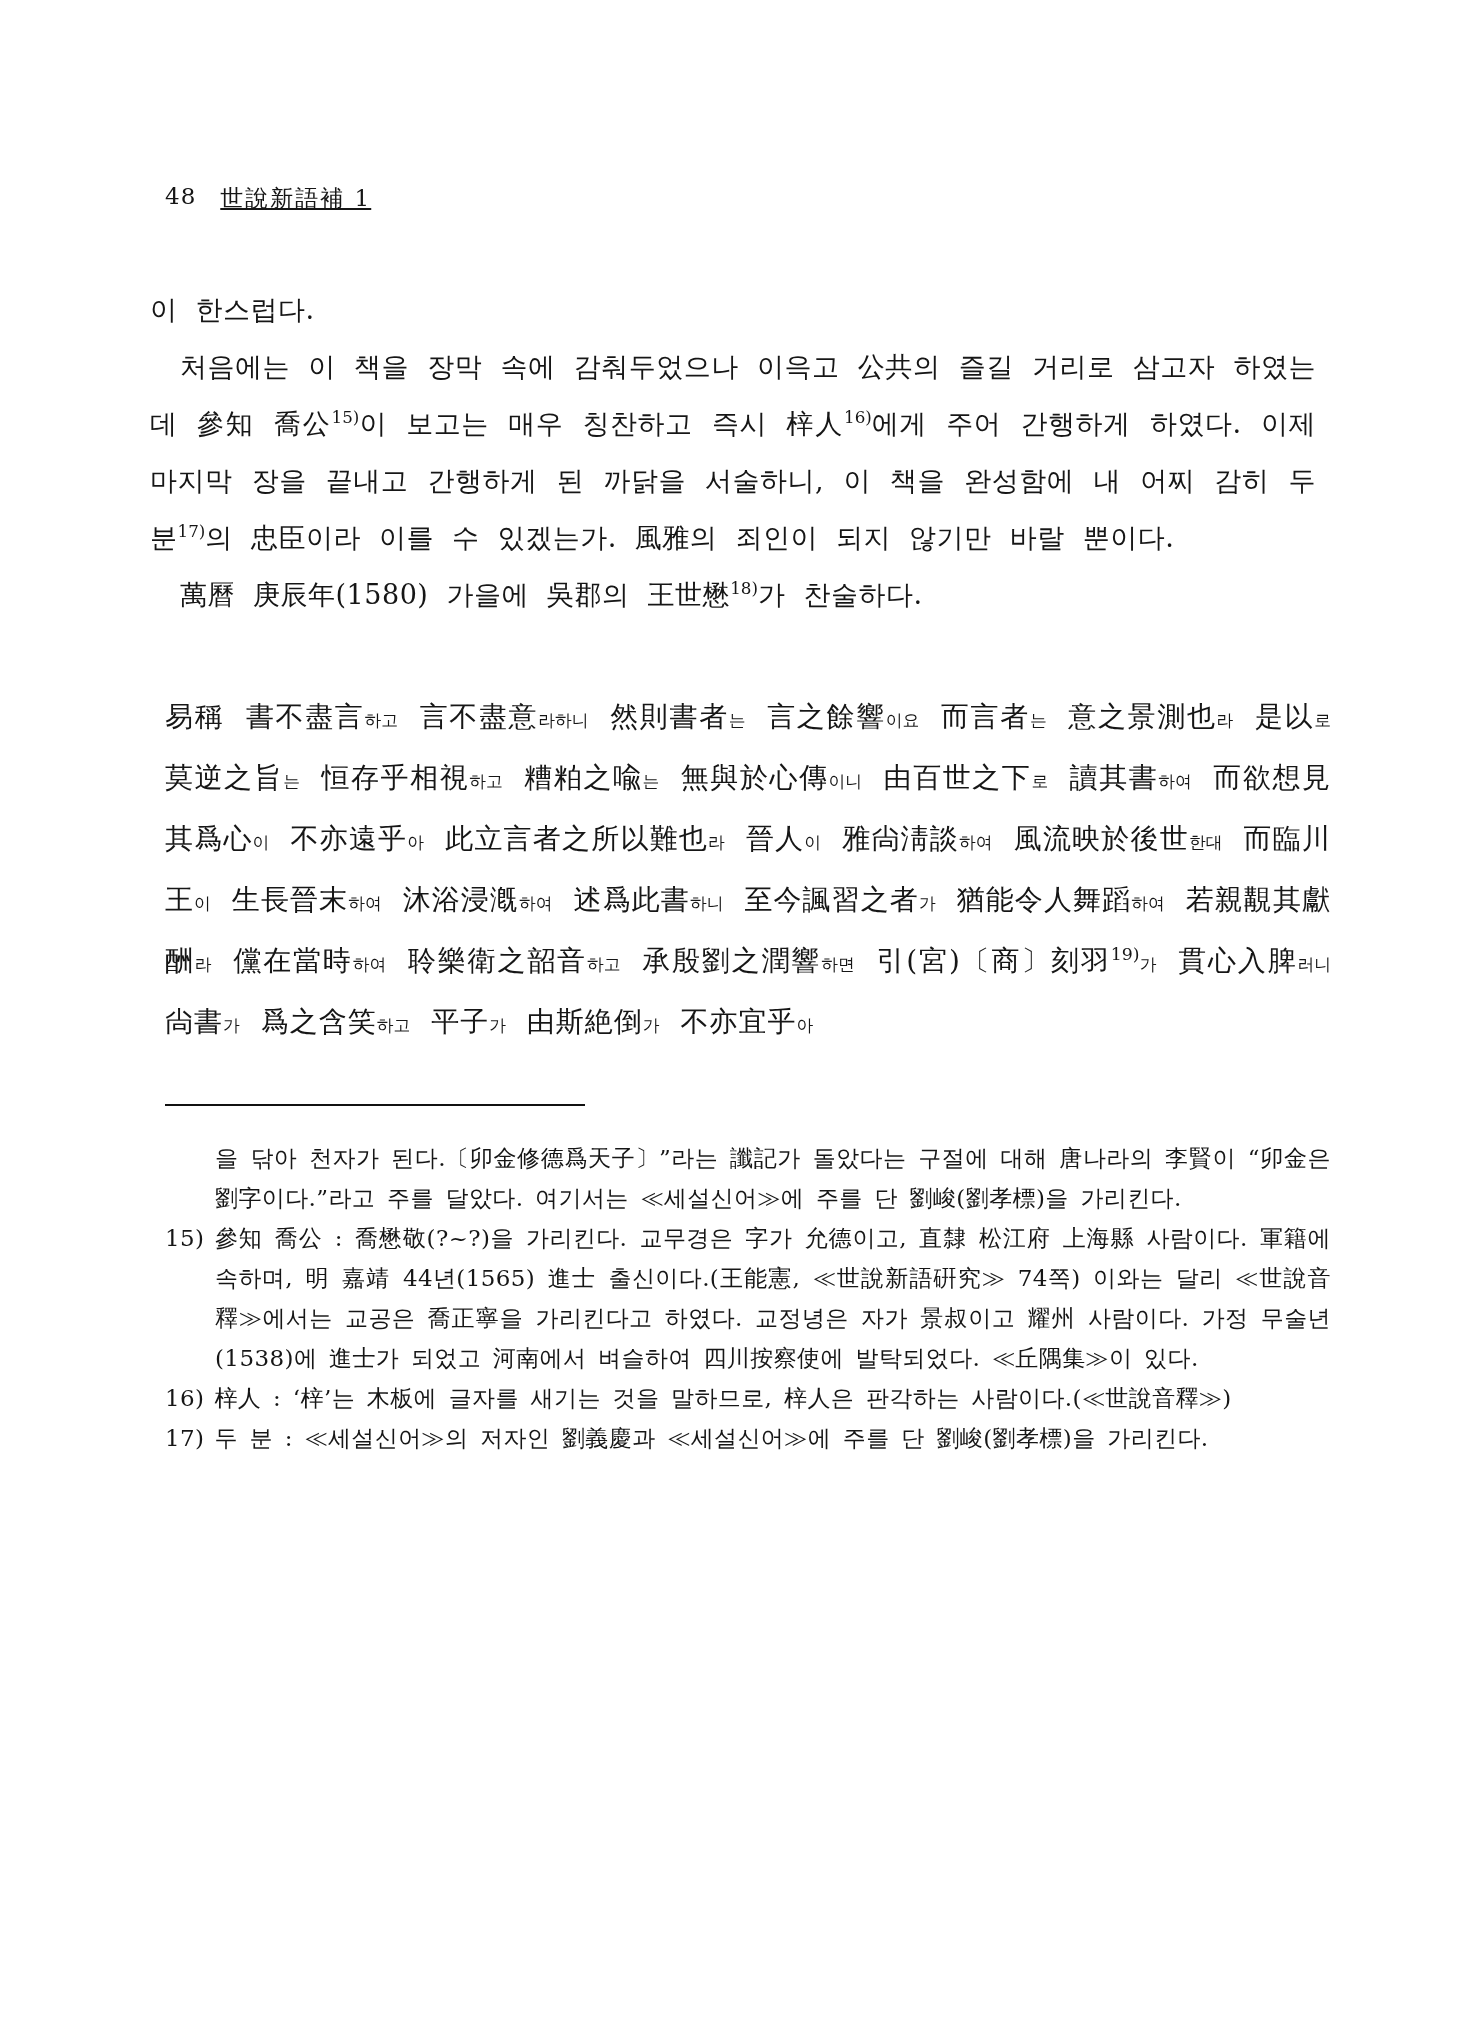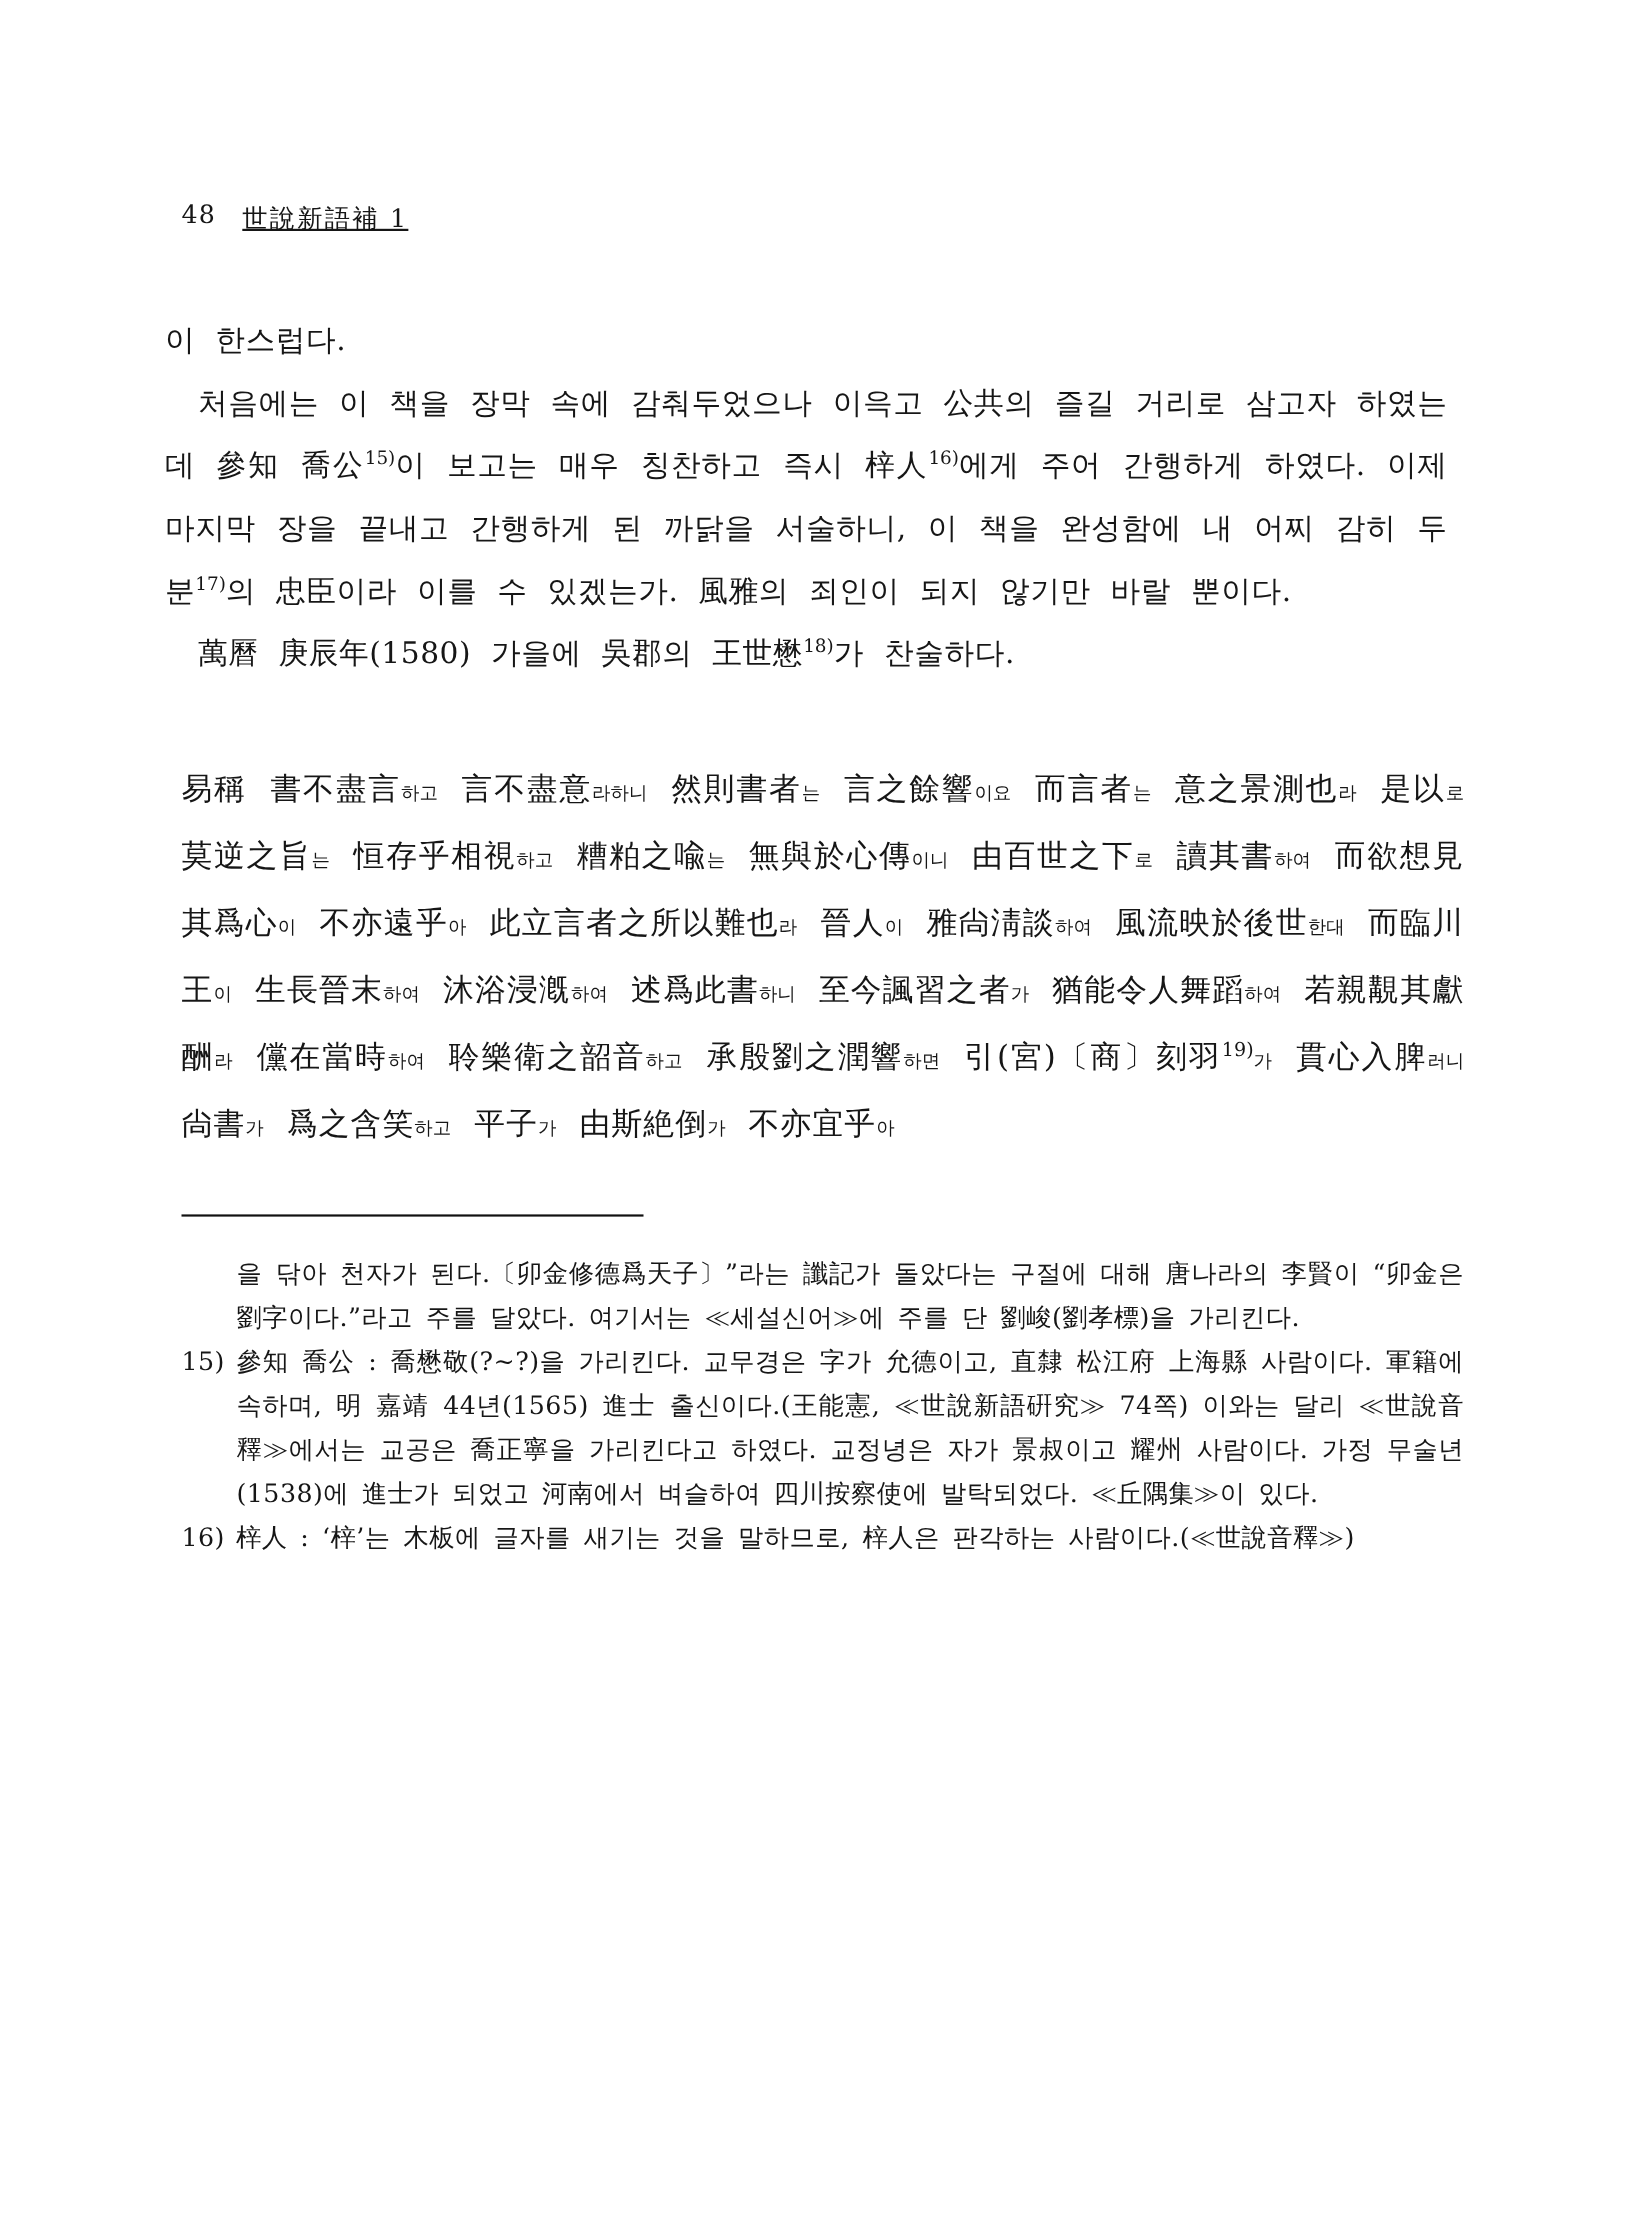--- a/index.html
+++ b/index.html
@@ -63,16 +63,17 @@
 
   <div class="hanmun-block"><span>易稱 書不盡言</span><span class="toe">하고</span><span> 言不盡意</span><span class="toe">라하니</span><span> 然則書者</span><span class="toe">는</span><span> 言之餘響</span><span class="toe">이요</span><span> 而言者</span><span class="toe">는</span><span> 意之景測也</span><span class="toe">라</span><span> 是以</span><span class="toe">로</span><span> 莫逆之旨</span><span class="toe">는</span><span> 恒存乎相視</span><span class="toe">하고</span><span> 糟粕之喩</span><span class="toe">는</span><span> 無與於心傳</span><span class="toe">이니</span><span> 由百世之下</span><span class="toe">로</span><span> 讀其書</span><span class="toe">하여</span><span> 而欲想見其爲心</span><span class="toe">이</span><span> 不亦遠乎</span><span class="toe">아</span><span> 此立言者之所以難也</span><span class="toe">라</span><span> 晉人</span><span class="toe">이</span><span> 雅尙淸談</span><span class="toe">하여</span><span> 風流映於後世</span><span class="toe">한대</span><span> 而臨川王</span><span class="toe">이</span><span> 生長晉末</span><span class="toe">하여</span><span> 沐浴浸漑</span><span class="toe">하여</span><span> 述爲此書</span><span class="toe">하니</span><span> 至今諷習之者</span><span class="toe">가</span><span> 猶能令人舞蹈</span><span class="toe">하여</span><span> 若親覯其獻酬</span><span class="toe">라</span><span> 儻在當時</span><span class="toe">하여</span><span> 聆樂衛之韶音</span><span class="toe">하고</span><span> 承殷劉之潤響</span><span class="toe">하면</span><span> 引(宮)〔商〕刻羽</span><span class="sup">19)</span><span class="toe">가</span><span> 貫心入脾</span><span class="toe">러니</span><span> 尙書</span><span class="toe">가</span><span> 爲之含笑</span><span class="toe">하고</span><span> 平子</span><span class="toe">가</span><span> 由斯絶倒</span><span class="toe">가</span><span> 不亦宜乎</span><span class="toe">아</span></div>
 
   <hr class="fn-separator">
 
   <div class="footnotes">
     <div class="fn-cont">을 닦아 천자가 된다.〔卯金修德爲天子〕”라는 讖記가 돌았다는 구절에 대해 唐나라의 李賢이 “卯金은 劉字이다.”라고 주를 달았다. 여기서는 ≪세설신어≫에 주를 단 劉峻(劉孝標)을 가리킨다.</div>
     <div>
         <div class="fn-item"><span class="fn-num">15)</span><span>參知 喬公 : 喬懋敬(?~?)을 가리킨다. 교무경은 字가 允德이고, 直隸 松江府 上海縣 사람이다. 軍籍에 속하며, 明 嘉靖 44년(1565) 進士 출신이다.(王能憲, ≪世說新語硏究≫ 74쪽) 이와는 달리 ≪世說音釋≫에서는 교공은 喬正寧을 가리킨다고 하였다. 교정녕은 자가 景叔이고 耀州 사람이다. 가정 무술년(1538)에 進士가 되었고 河南에서 벼슬하여 四川按察使에 발탁되었다. ≪丘隅集≫이 있다.</span></div>
         <div class="fn-item"><span class="fn-num">16)</span><span>梓人 : ‘梓’는 木板에 글자를 새기는 것을 말하므로, 梓人은 판각하는 사람이다.(≪世說音釋≫)</span></div>
+        <div class="fn-item"><span class="fn-num">17)</span><span>두 분 : ≪세설신어≫의 저자인 劉義慶과 ≪세설신어≫에 주를 단 劉峻(劉孝標)을 가리킨다.</span></div>
       </div>
   </div>
 
 </div>
 
 </body></html>

